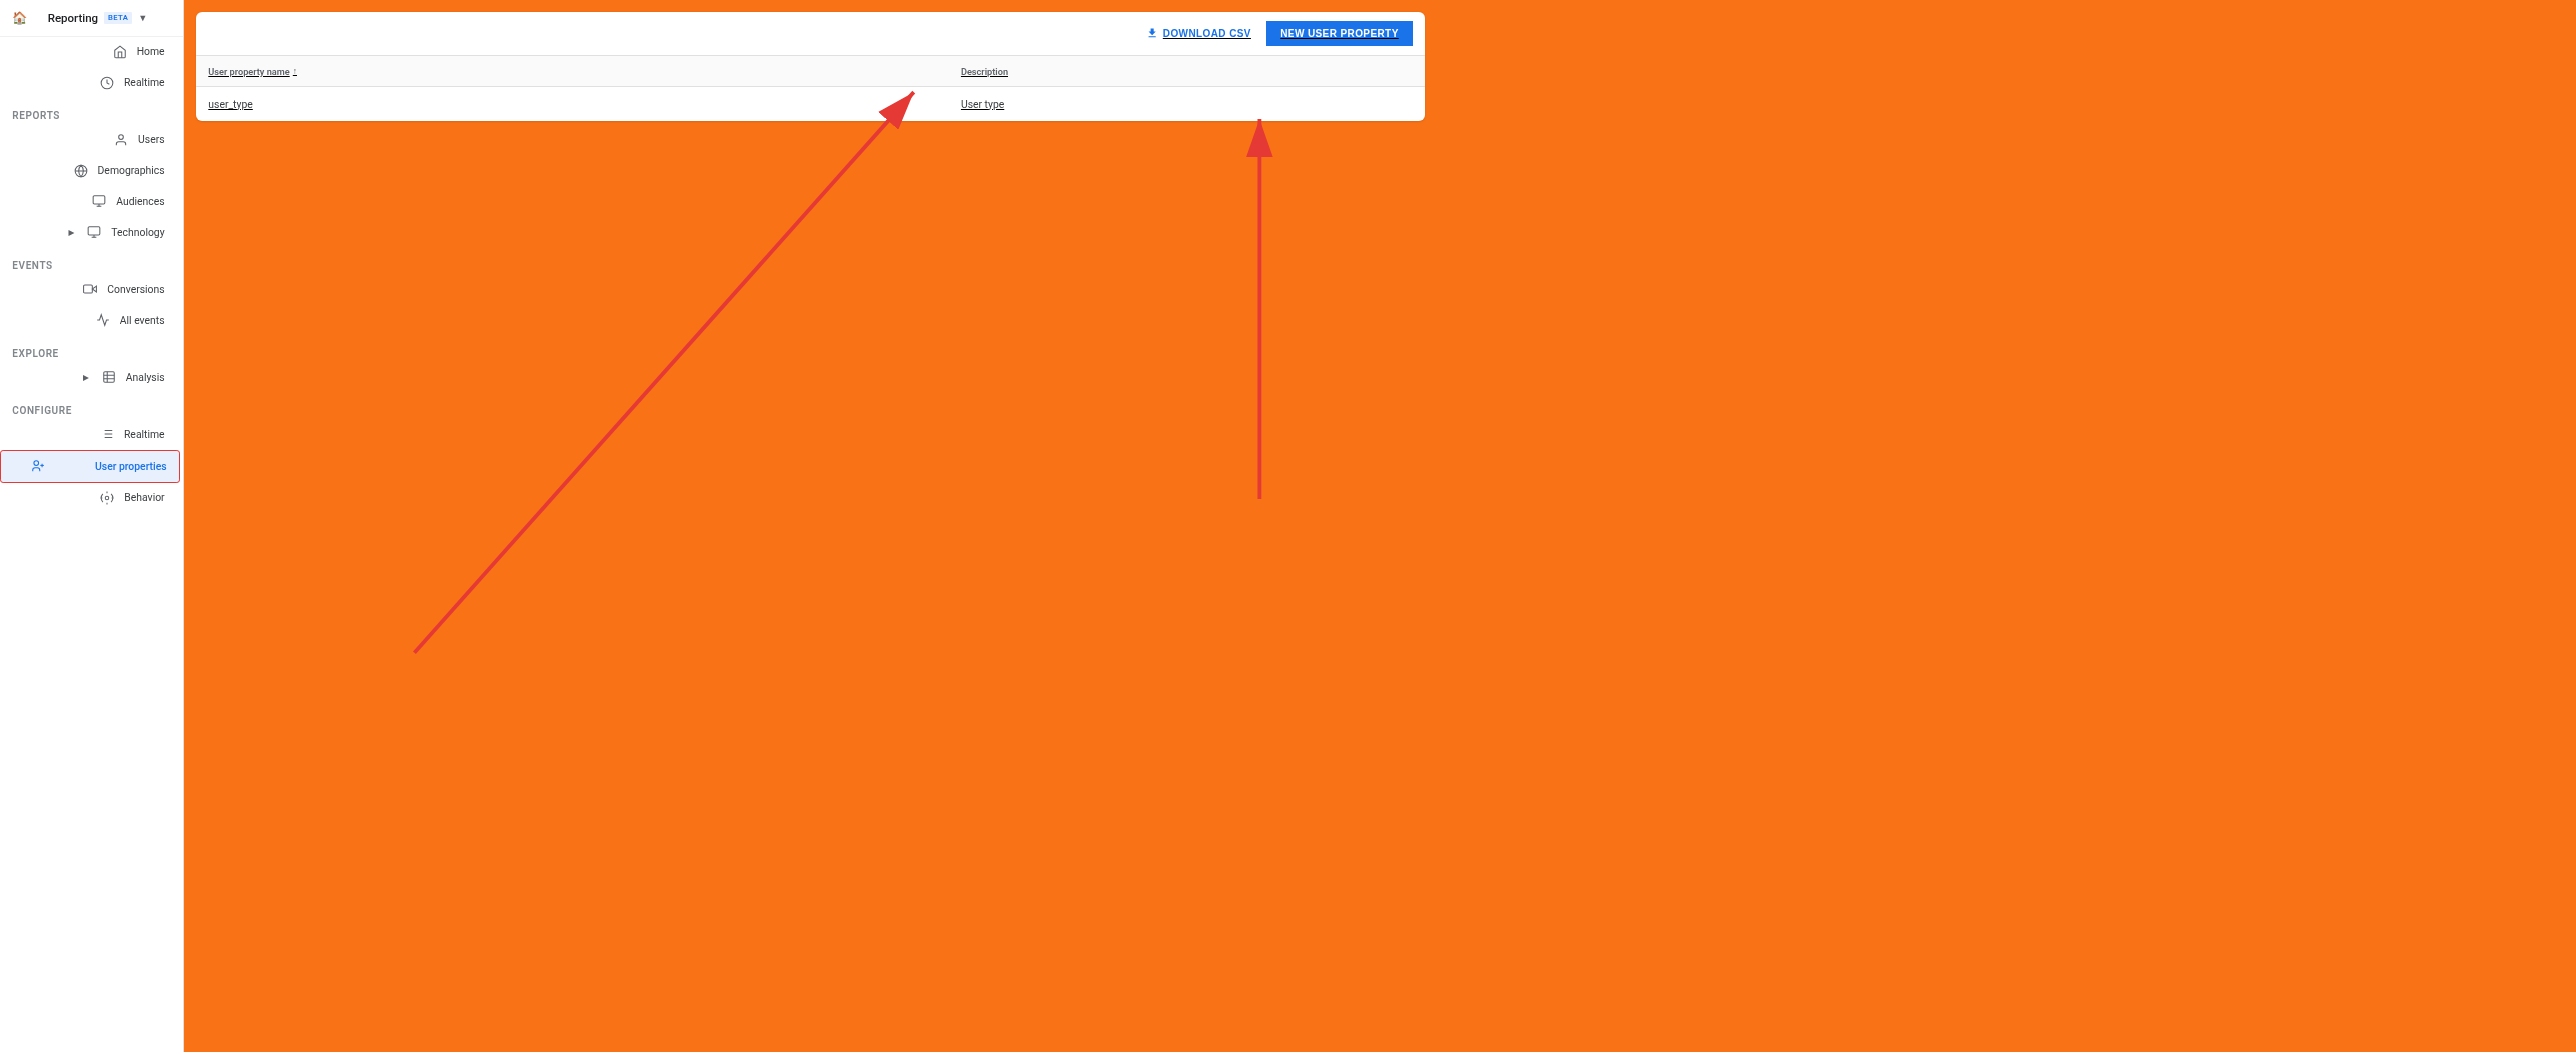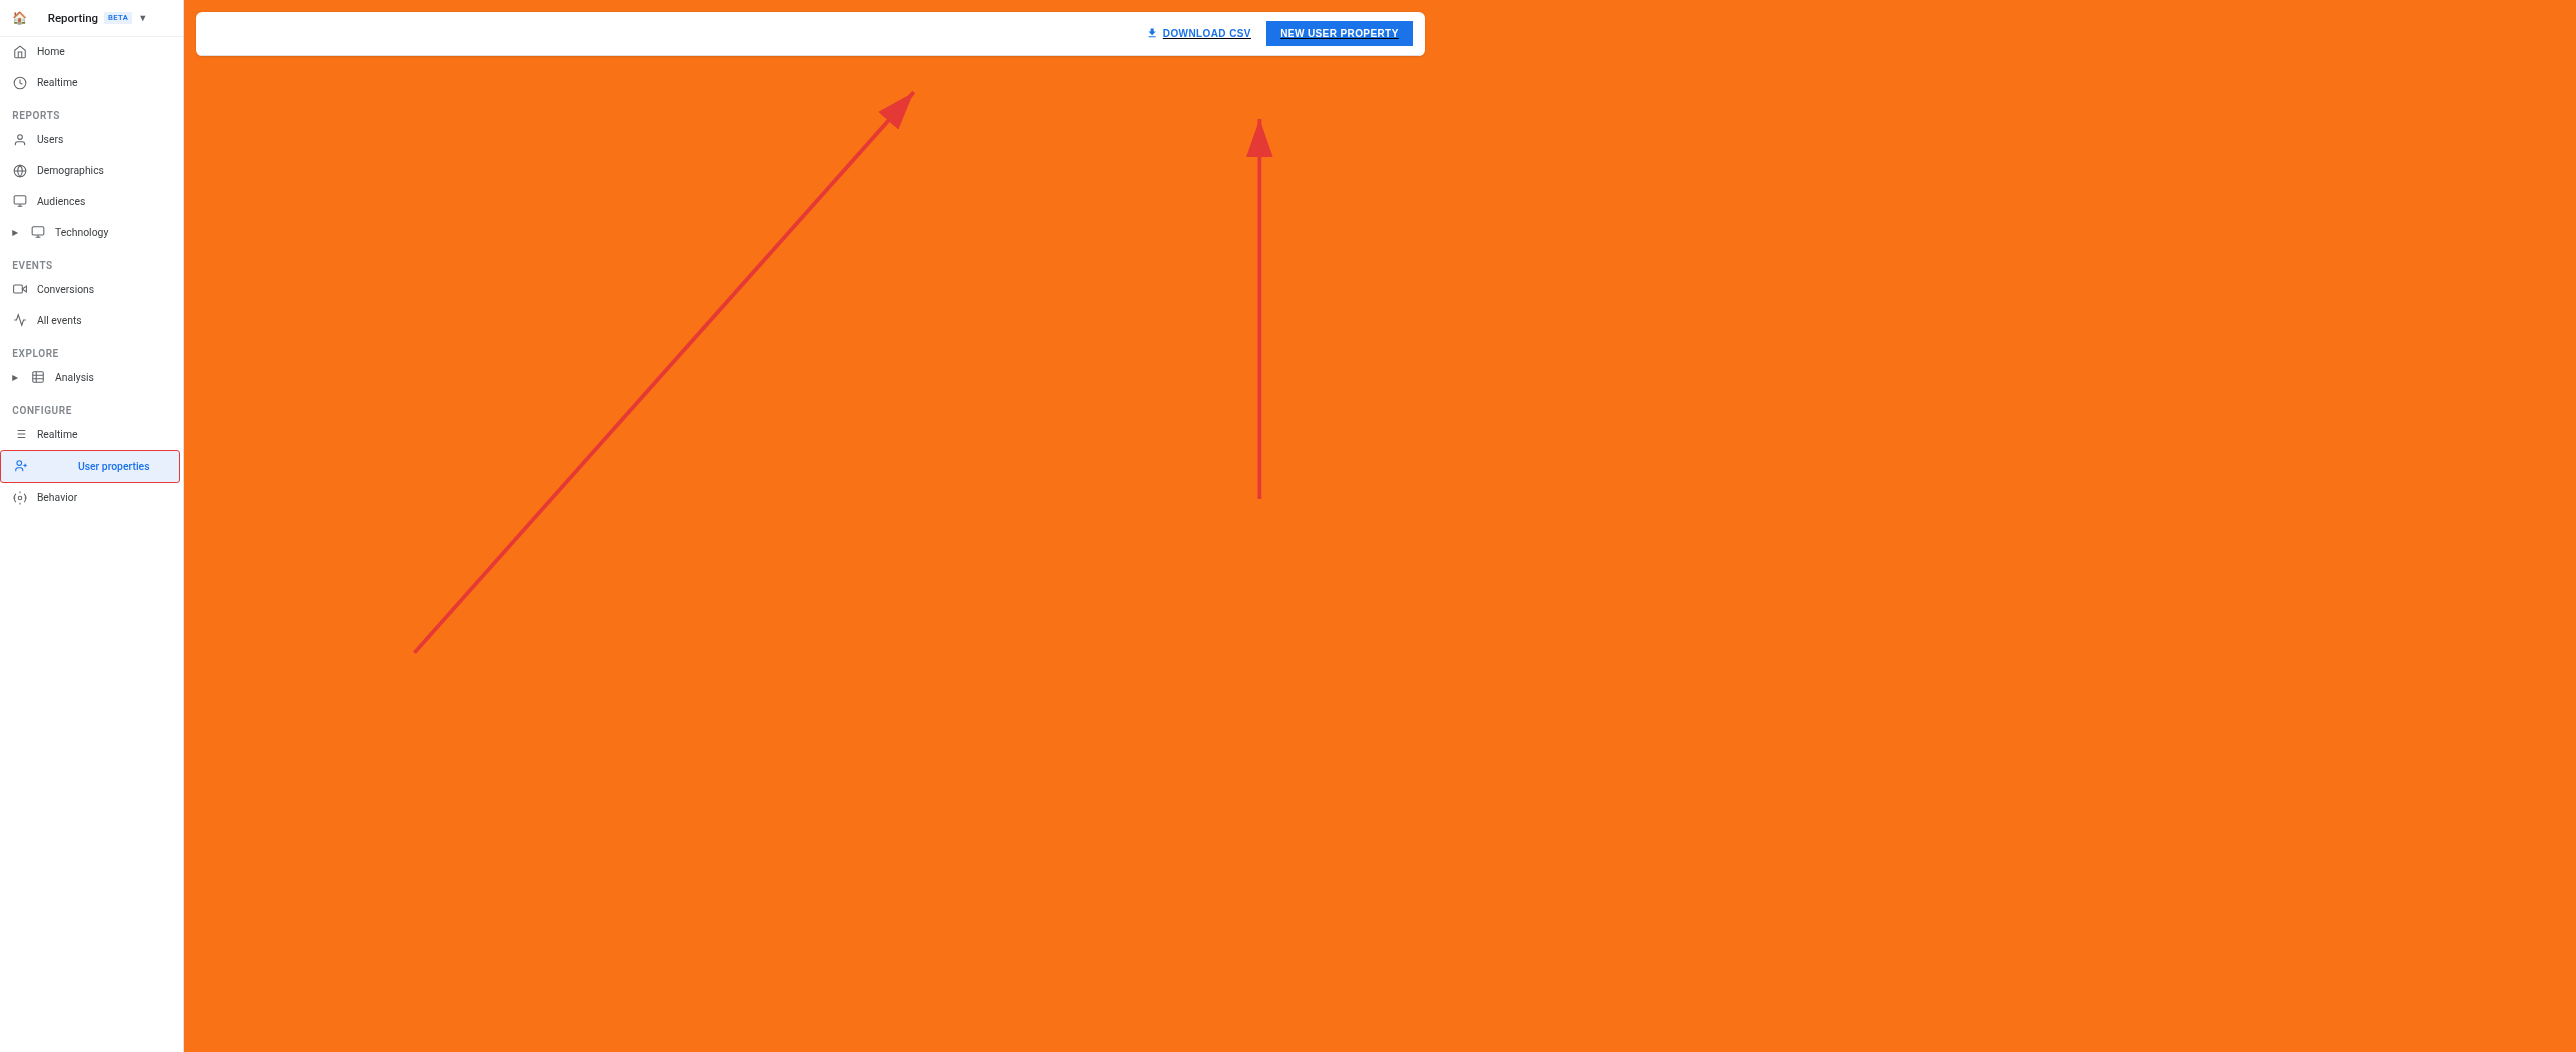--- a/index.html
+++ b/index.html
@@ -68,20 +68,21 @@
       display: flex;
       align-items: center;
       gap: 9.2px;
       padding: 7.7px 12.3px;
       cursor: pointer;
       color: #3c4043;
       font-size: 10.4px;
       border-radius: 0 18.4px 18.4px 0;
       margin-right: 6.1px;
       position: relative;
+      justify-content: flex-end;
     }
 
     .sidebar-item .sidebar-icon {
       width: 15.4px;
       height: 15.4px;
       display: flex;
       align-items: center;
       justify-content: center;
       color: #5f6368;
       flex-shrink: 0;
@@ -383,15 +384,36 @@
             <path d="M19 9h-4V3H9v6H5l7 7 7-7zM5 18v2h14v-2H5z"></path>
           </svg>
         </span>
         <span>DOWNLOAD CSV</span>
       </button>
       <button class="btn-new-user-property">
         <span>NEW USER PROPERTY</span>
       </button>
     </div>
 
+    <table class="data-table">
+      <thead>
+        <tr>
+          <th>
+            <div class="th-sort">
+              <span>User property name</span>
+              <span class="sort-icon">↑</span>
+            </div>
+          </th>
+          <th>
+            <span>Description</span>
+          </th>
+        </tr>
+      </thead>
+      <tbody>
+        <tr>
+          <td>user_type</td>
+          <td>User type</td>
+        </tr>
+      </tbody>
+    </table>
   </div>
 </div>
 
 
 </body></html>

